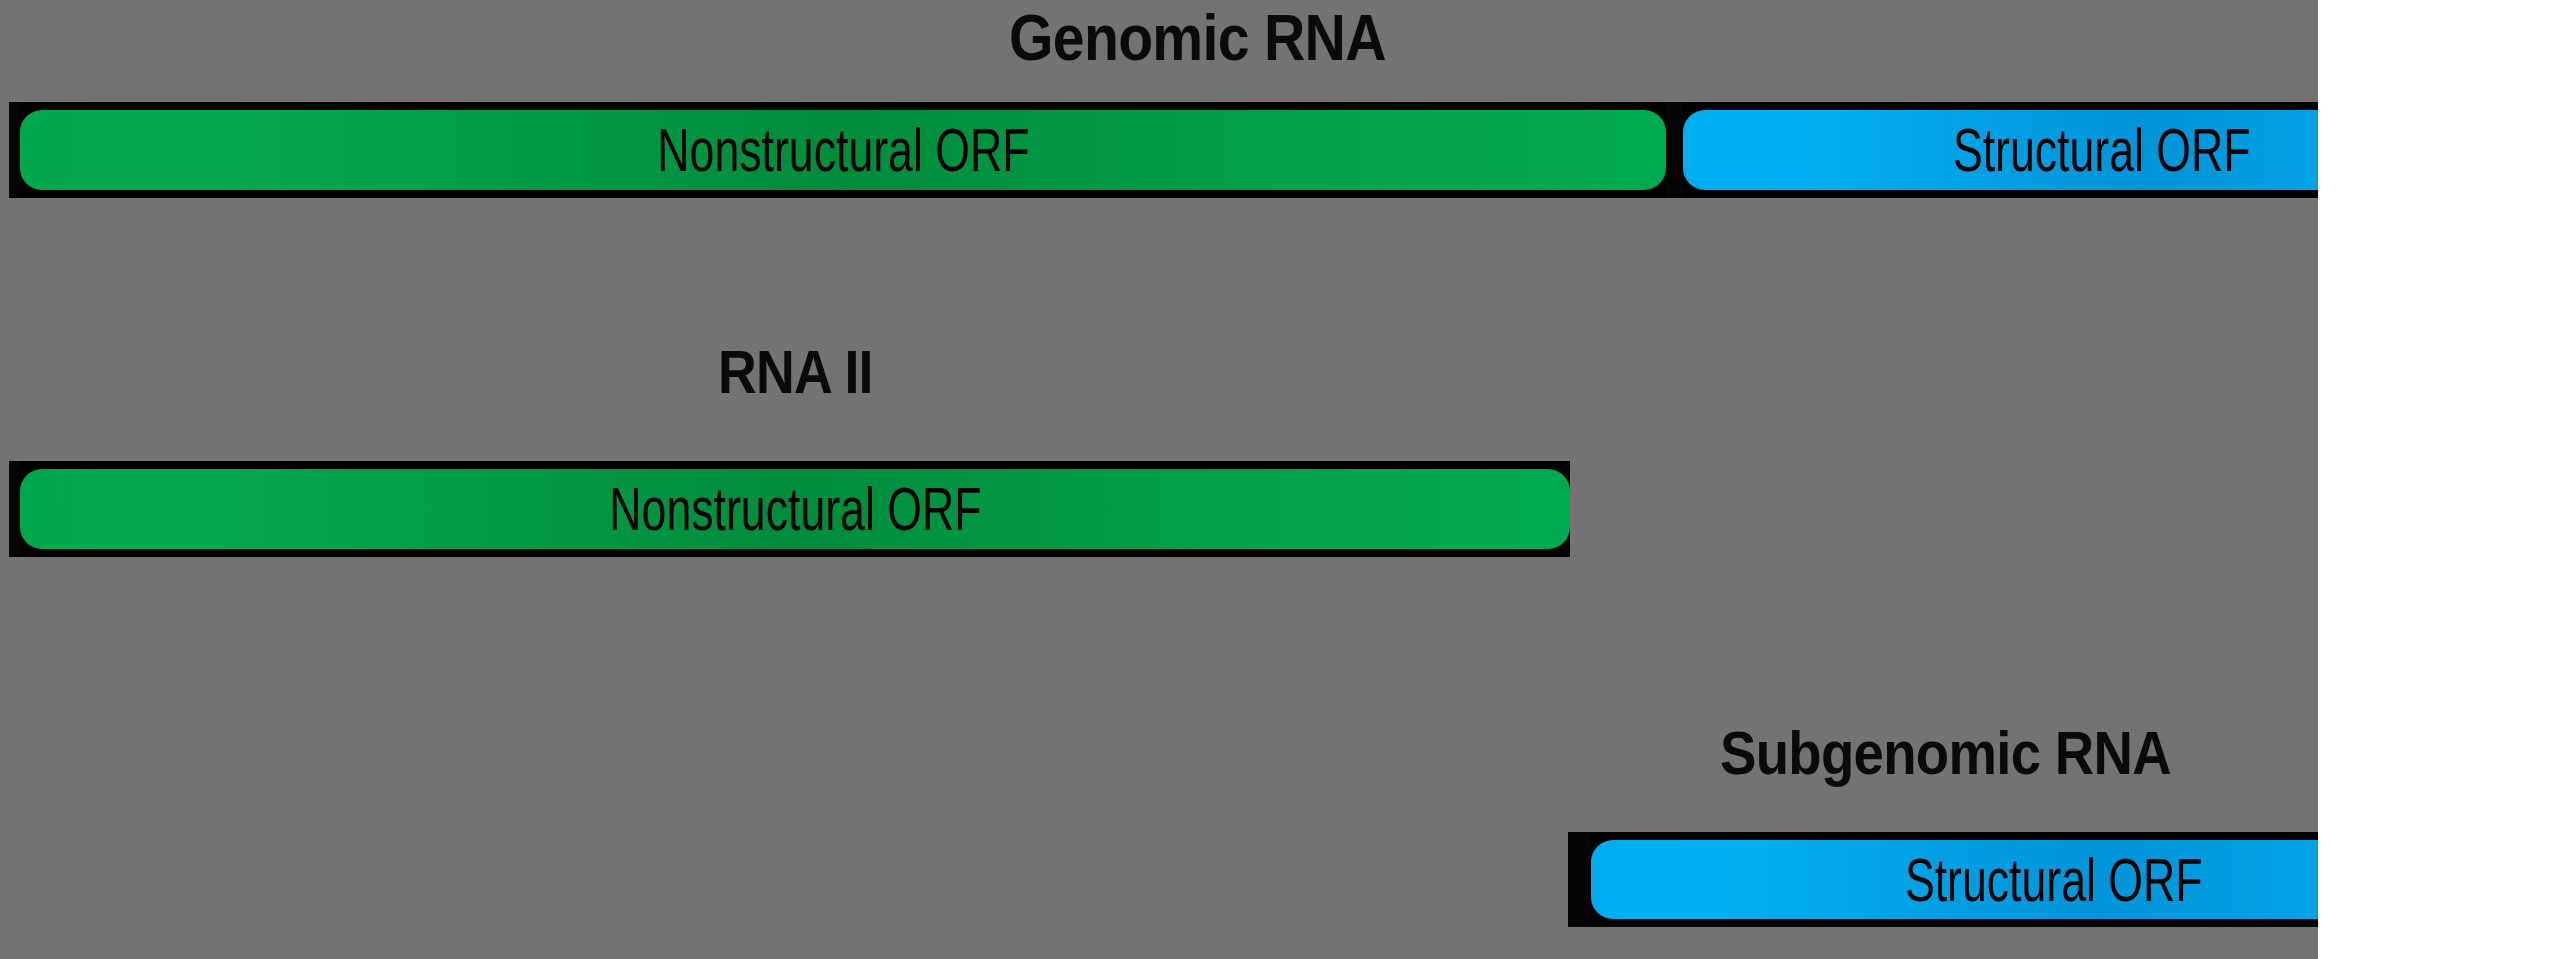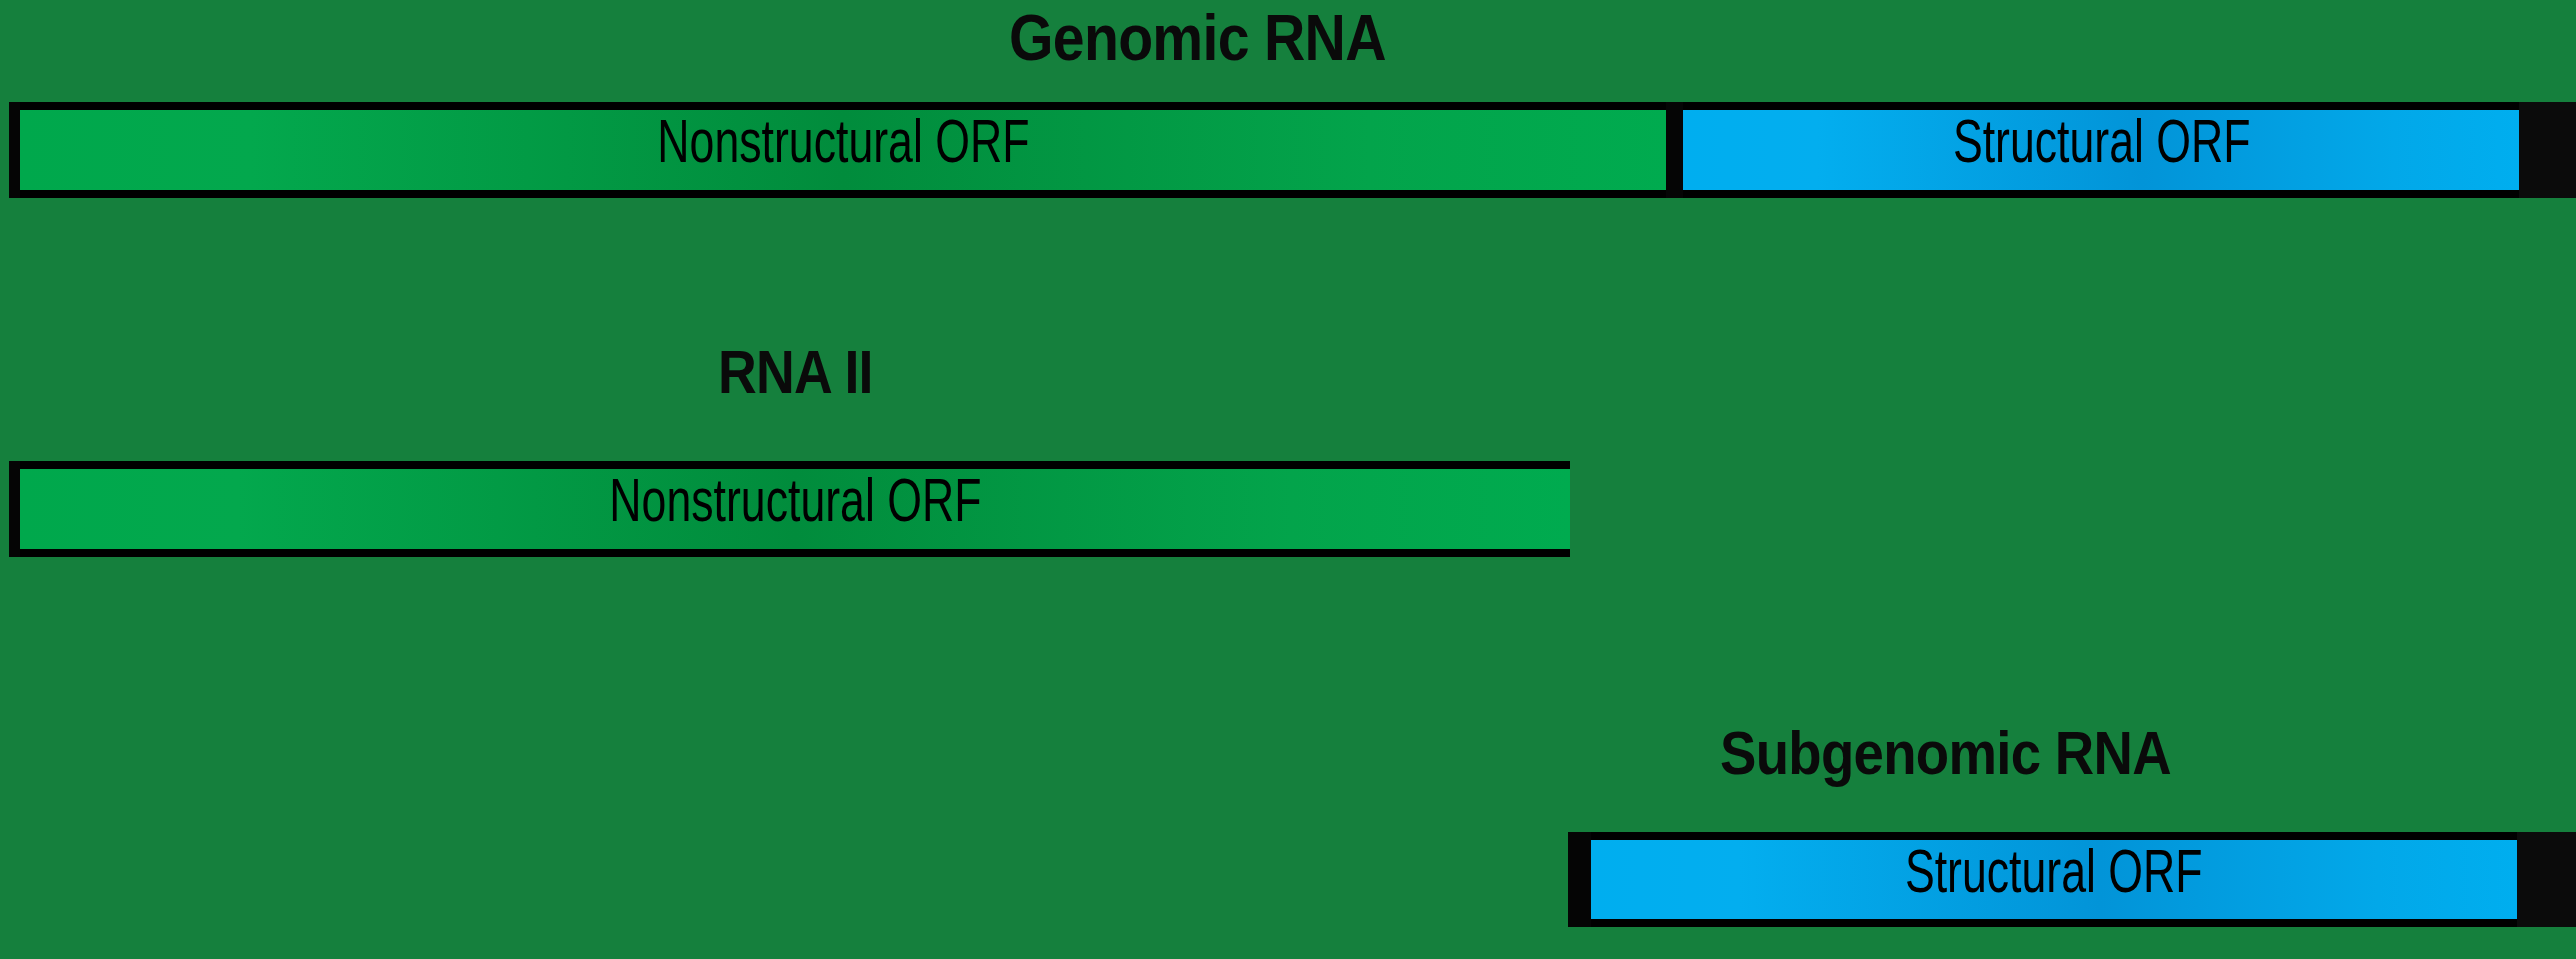--- a/index.html
+++ b/index.html
@@ -5,23 +5,23 @@
   html, body {
     margin: 0;
     padding: 0;
     background: #ffffff;
   }
   body {
     font-family: "Liberation Sans", sans-serif;
   }
   #canvas {
     position: relative;
-    width: 2576px;
+    width: 2318px;
     height: 960px;
-    background: #15803d;
+    background: #737373;
     overflow: hidden;
   }
 
   
   .rna-title {
     position: absolute;
     font-family: "Liberation Sans", sans-serif;
     font-weight: bold;
     color: #0a0a0a;
     white-space: nowrap;
@@ -105,25 +105,26 @@
     align-self: stretch;
     margin: -7.8px 0;
   }
   #polya-genomic { width: 57px; }
   #polya-subgenomic { width: 59px; }
 
   
   .orf-segment {
     position: relative;
     display: flex;
-    align-items: flex-start;
+    align-items: center;
     justify-content: center;
     overflow: hidden;
     flex: 1 1 auto;
     min-width: 0;
+    border-radius: 22px;
   }
   .orf-nonstructural {
     background: linear-gradient(to right,
         #00a84c 0%,
         #03a84d 14%,
         #018c3c 50%,
         #03a44b 82%,
         #00ab4f 100%);
   }
   .orf-structural {

